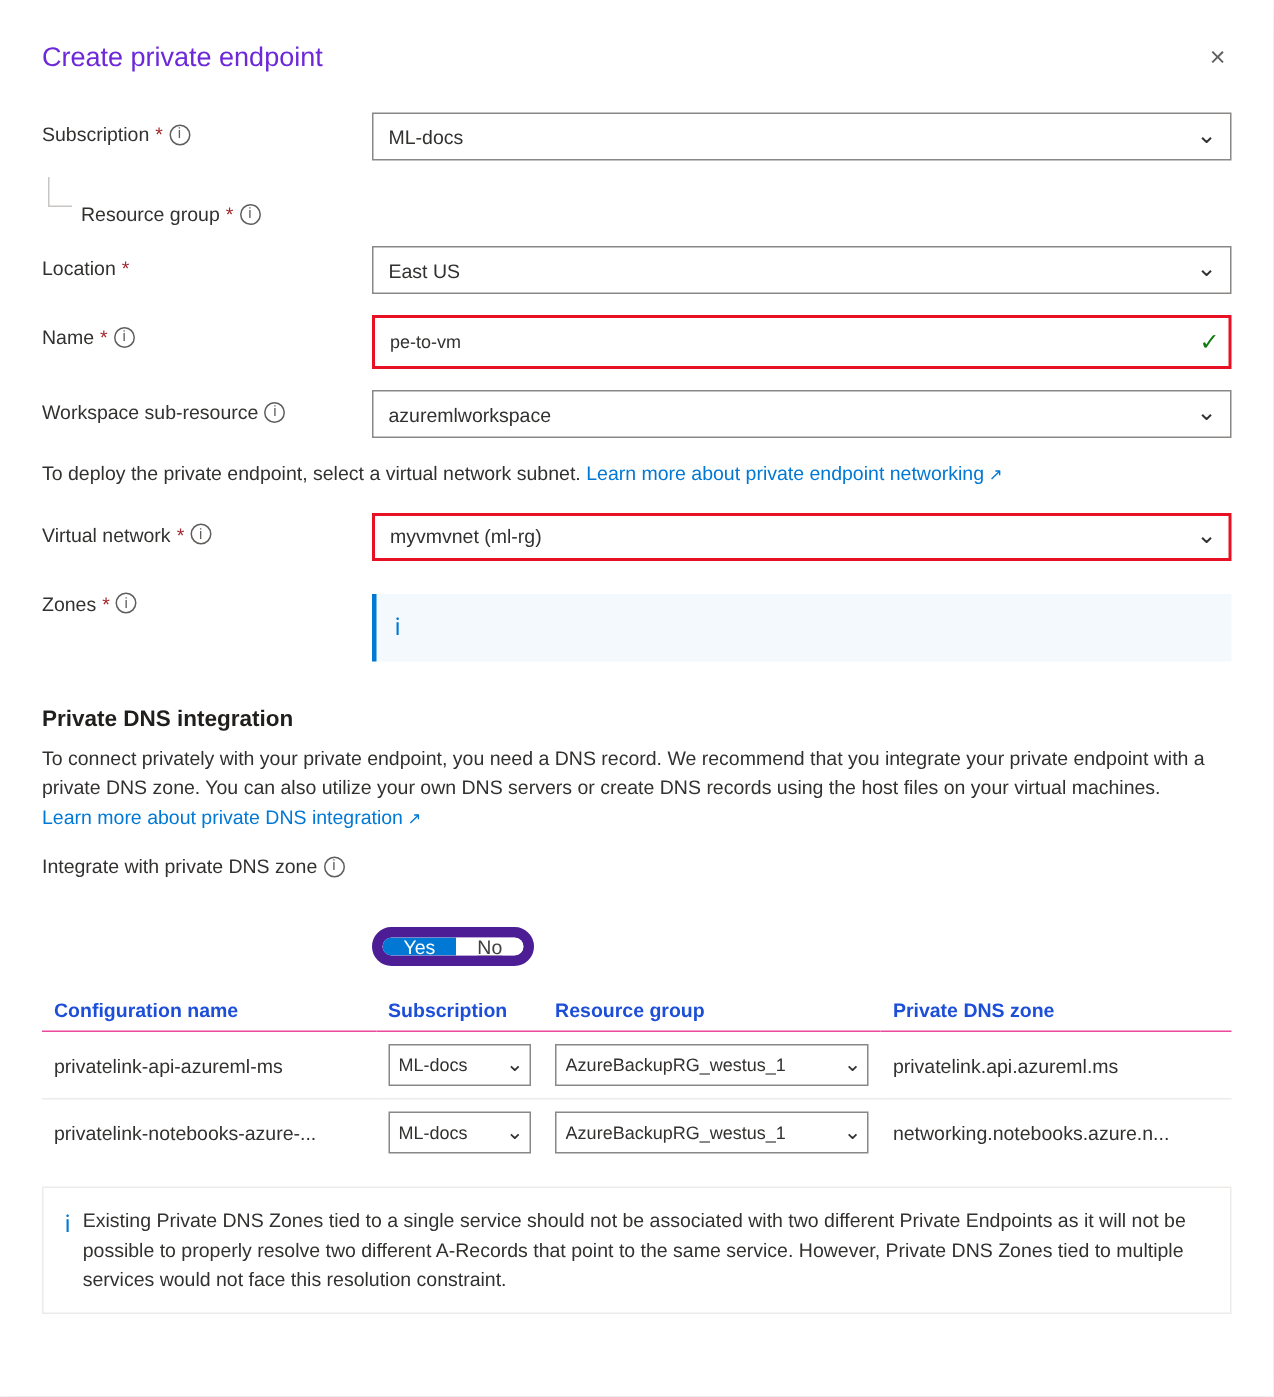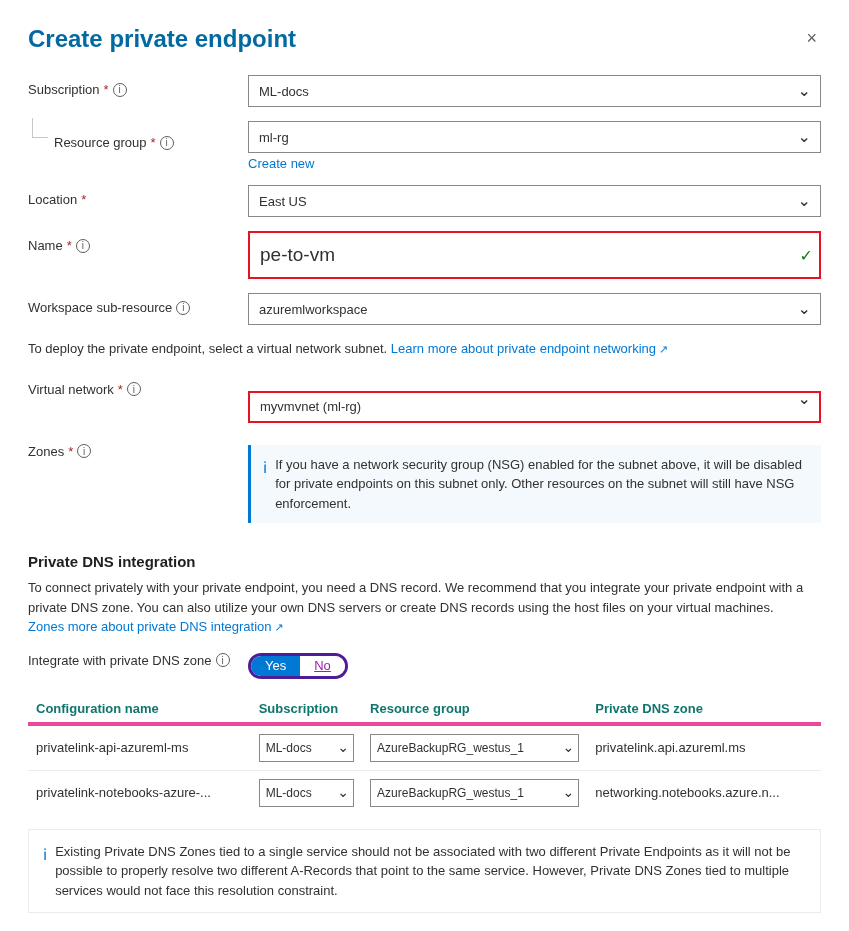--- a/index.html
+++ b/index.html
@@ -21,23 +21,23 @@
       position: relative;
       padding: 24px 28px 20px 28px;
     }
     .dialog-header {
       display: flex;
       justify-content: space-between;
       align-items: center;
       margin-bottom: 22px;
     }
     .dialog-title {
-      font-size: 24px;
-      font-weight: 700;
-      color: #0369a1;
+      font-size: 18px;
+      font-weight: 400;
+      color: #6d28d9;
     }
     .close-btn {
       cursor: pointer;
       font-size: 18px;
       color: #605e5c;
       border: none;
       background: none;
       padding: 4px;
     }
     .form-row {
@@ -96,28 +96,27 @@
       position: absolute;
       right: 10px;
       top: 50%;
       transform: translateY(-55%);
       pointer-events: none;
       color: #323130;
       font-size: 16px;
     }
     .select-box.highlighted {
       border: 2px solid #e81123;
-      margin-top: 16px;
     }
     .input-box {
       width: 100%;
       border: 2px solid #e81123;
-      height: 48px;
+      height: 36px;
       padding: 0 30px 0 10px;
-      font-size: 19px;
+      font-size: 12px;
       color: #323130;
       background: #fff;
       position: relative;
     }
     .input-wrapper {
       position: relative;
       width: 100%;
     }
     .input-wrapper .check-icon {
       position: absolute;
@@ -214,51 +213,52 @@
     .toggle-container {
       display: flex;
       align-items: center;
       gap: 0;
     }
     .toggle-pill {
       display: flex;
       height: 26px;
       border-radius: 13px;
       overflow: hidden;
-      border: 3px solid #4c1d95;
+      border: 7px solid #4c1d95;
+      margin-top: 48px;
     }
     .toggle-option {
       padding: 0 14px;
       height: 100%;
       display: flex;
       align-items: center;
       font-size: 13px;
       cursor: pointer;
     }
     .toggle-option.active {
       background: #0078d4;
       color: #fff;
     }
     .toggle-option.inactive {
       background: #fff;
-      color: #a21caf;
+      color: #404040;
       text-decoration: underline;
     }
     .dns-table {
       width: 100%;
       border-collapse: collapse;
       margin-bottom: 14px;
     }
     .dns-table th {
       text-align: left;
       font-weight: 600;
       font-size: 13px;
-      color: #0f766e;
+      color: #1d4ed8;
       padding: 6px 8px;
-      border-bottom: 4px solid #ec4899;
+      border-bottom: 1px solid #ec4899;
     }
     .dns-table td {
       padding: 8px 8px;
       font-size: 13px;
       color: #323130;
       vertical-align: middle;
     }
     .dns-table tr:not(:last-child) td {
       border-bottom: 1px solid #edebe9;
     }
@@ -326,28 +326,20 @@
 
   <div class="resource-group-section">
     <div class="resource-group-label-area">
       <div class="indent-line"></div>
       <div class="form-label" style="width:auto; padding-top:7px;">
         <span>Resource group</span>
         <span class="required">*</span>
         <span class="info-icon">i</span>
       </div>
     </div>
-    <div class="form-control">
-      <div class="select-wrapper">
-        <select class="select-box">
-          <option>ml-rg</option>
-        </select>
-      </div>
-      <a class="create-new-link">Create new</a>
-    </div>
   </div>
 
   <div class="form-row">
     <div class="form-label">
       <span>Location</span>
       <span class="required">*</span>
     </div>
     <div class="form-control">
       <div class="select-wrapper">
         <select class="select-box">
@@ -408,32 +400,31 @@
 
     <div class="form-row">
       <div class="form-label">
         <span>Zones</span>
         <span class="required">*</span>
         <span class="info-icon">i</span>
       </div>
       <div class="form-control">
         <div class="info-box">
           <span class="info-box-icon">ℹ</span>
-          <span>If you have a network security group (NSG) enabled for the subnet above, it will be disabled for private endpoints on this subnet only. Other resources on the subnet will still have NSG enforcement.</span>
         </div>
       </div>
     </div>
   </div>
 
   <div>
     <h2 class="section-title">Private DNS integration</h2>
     <p class="section-description">
       <span>To connect privately with your private endpoint, you need a DNS record. We recommend that you integrate your private endpoint with a private DNS zone. You can also utilize your own DNS servers or create DNS records using the host files on your virtual machines.</span>
       <br>
-      <a class="link link-external">Zones more about private DNS integration</a>
+      <a class="link link-external">Learn more about private DNS integration</a>
     </p>
 
     <div class="toggle-section">
       <div class="toggle-label">
         <span>Integrate with private DNS zone</span>
         <span class="info-icon">i</span>
       </div>
       <div class="toggle-container">
         <div class="toggle-pill">
           <div class="toggle-option active">Yes</div>

